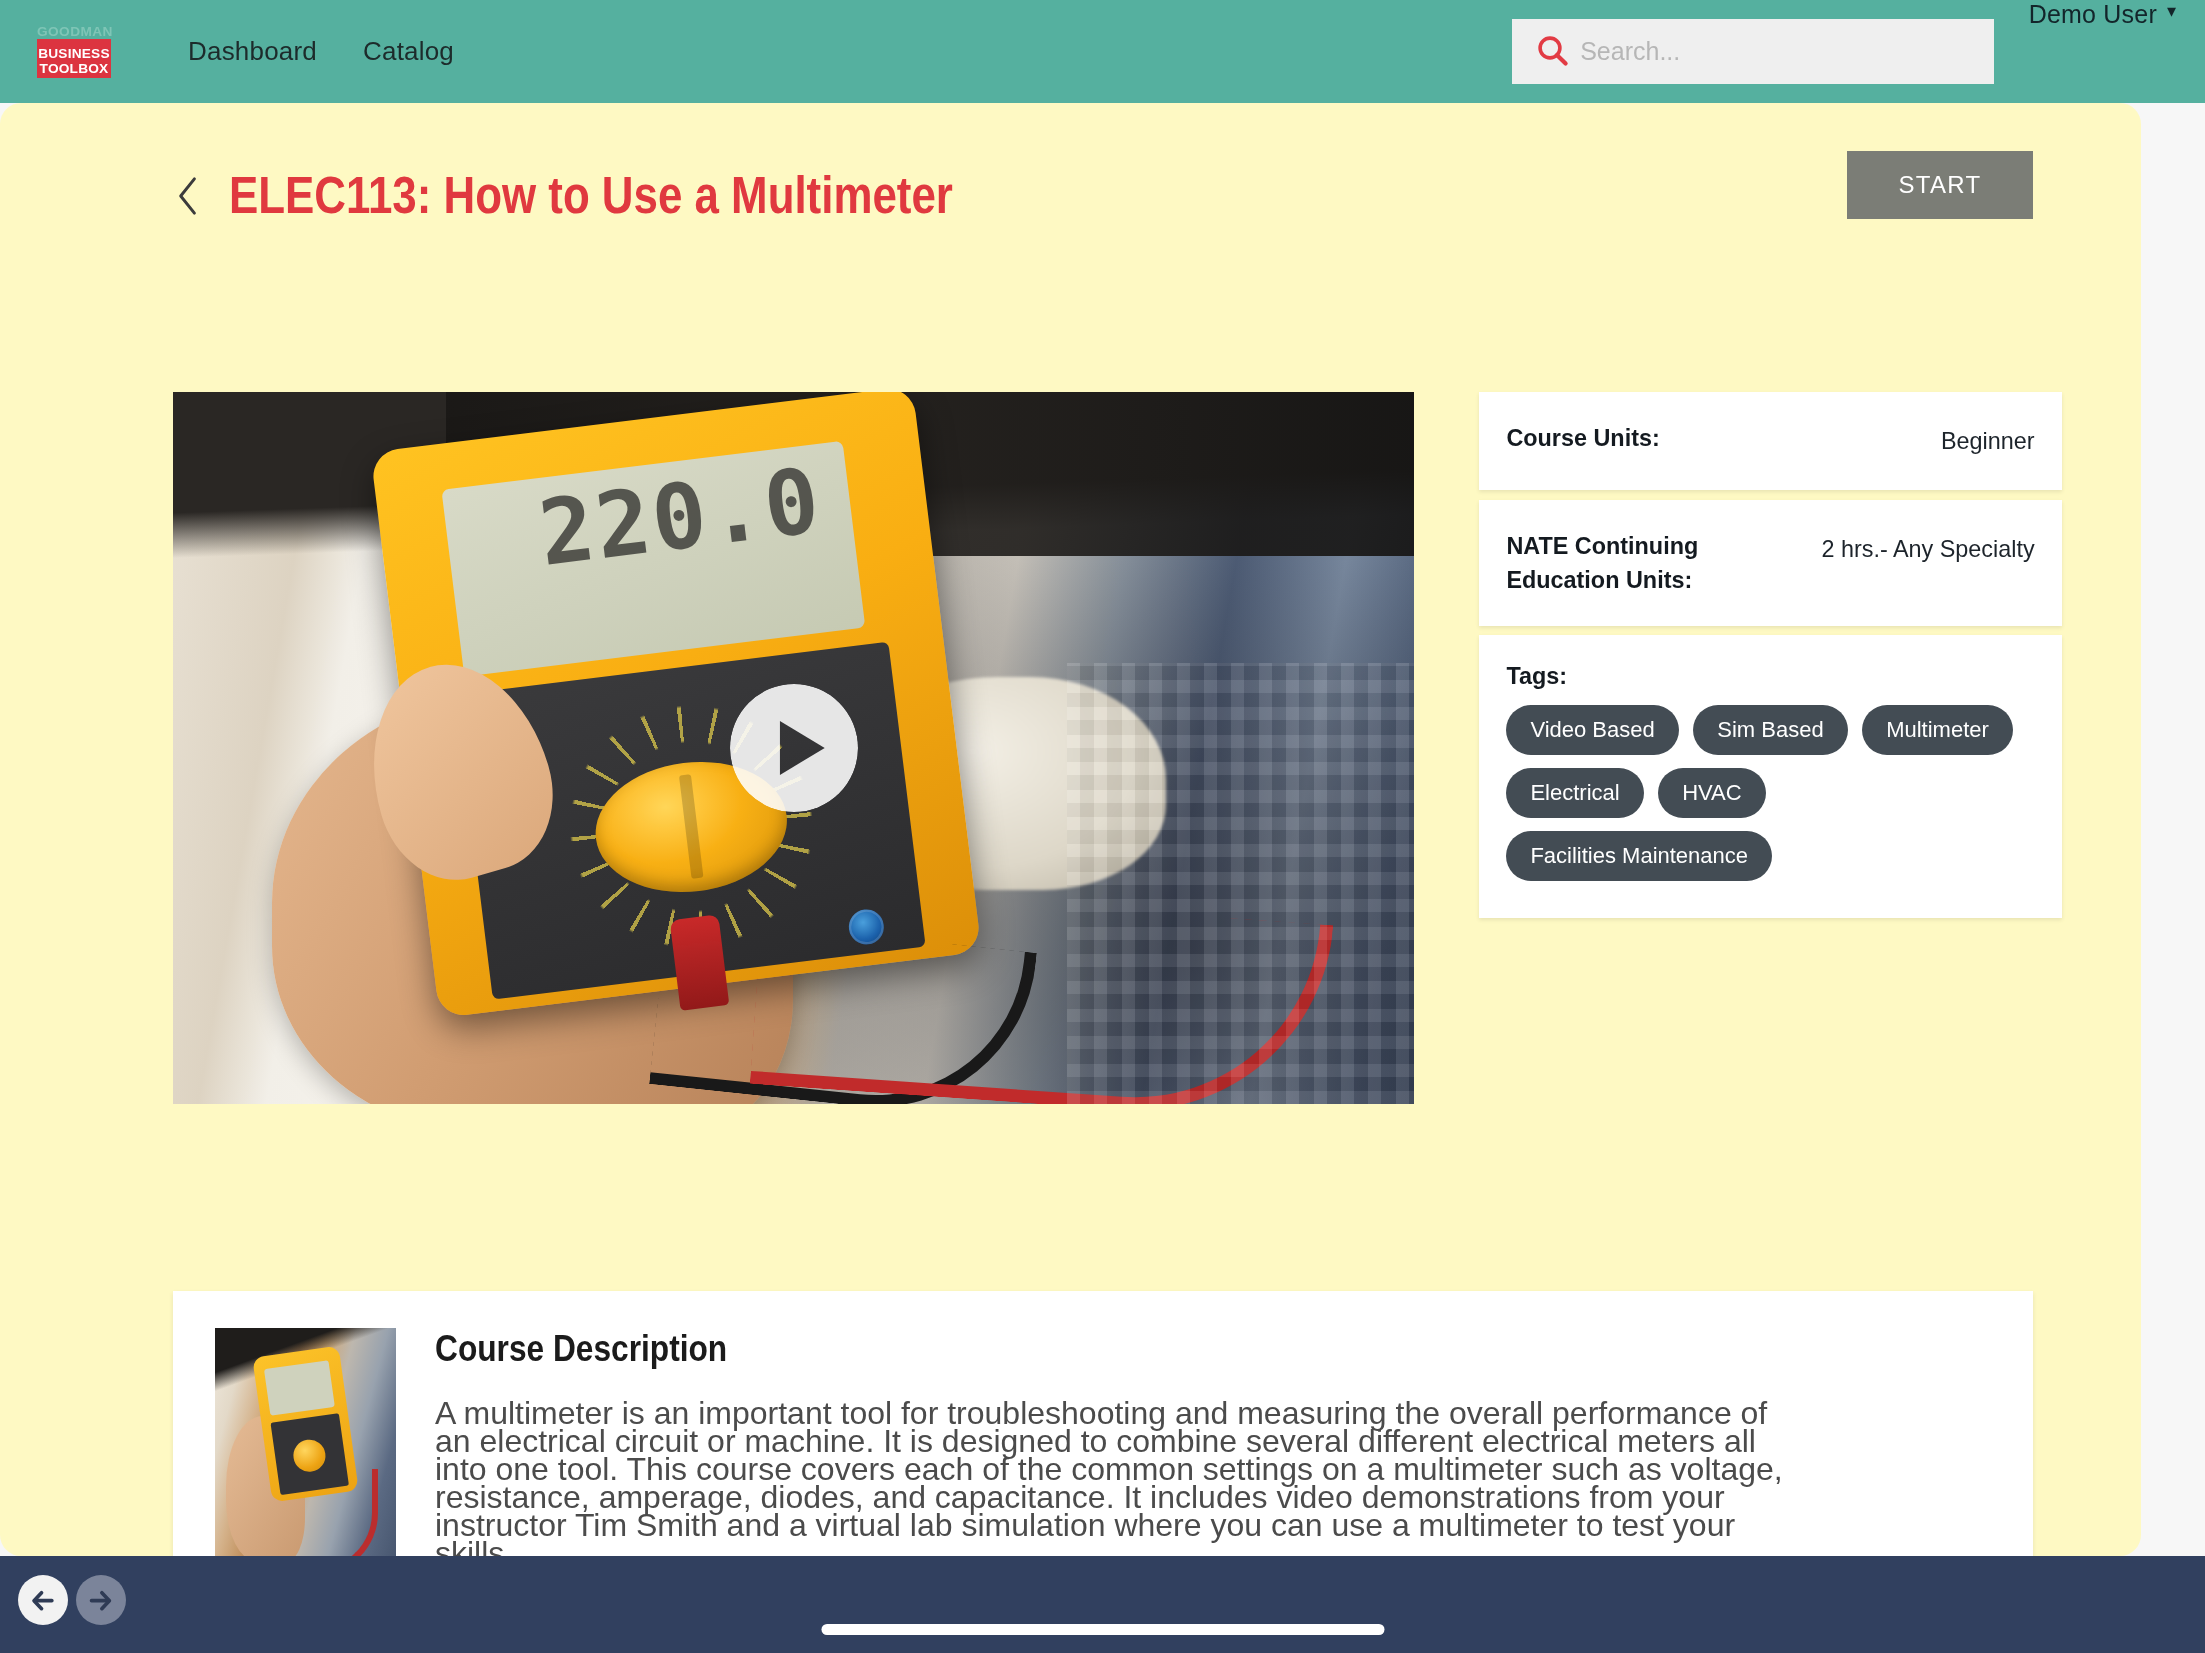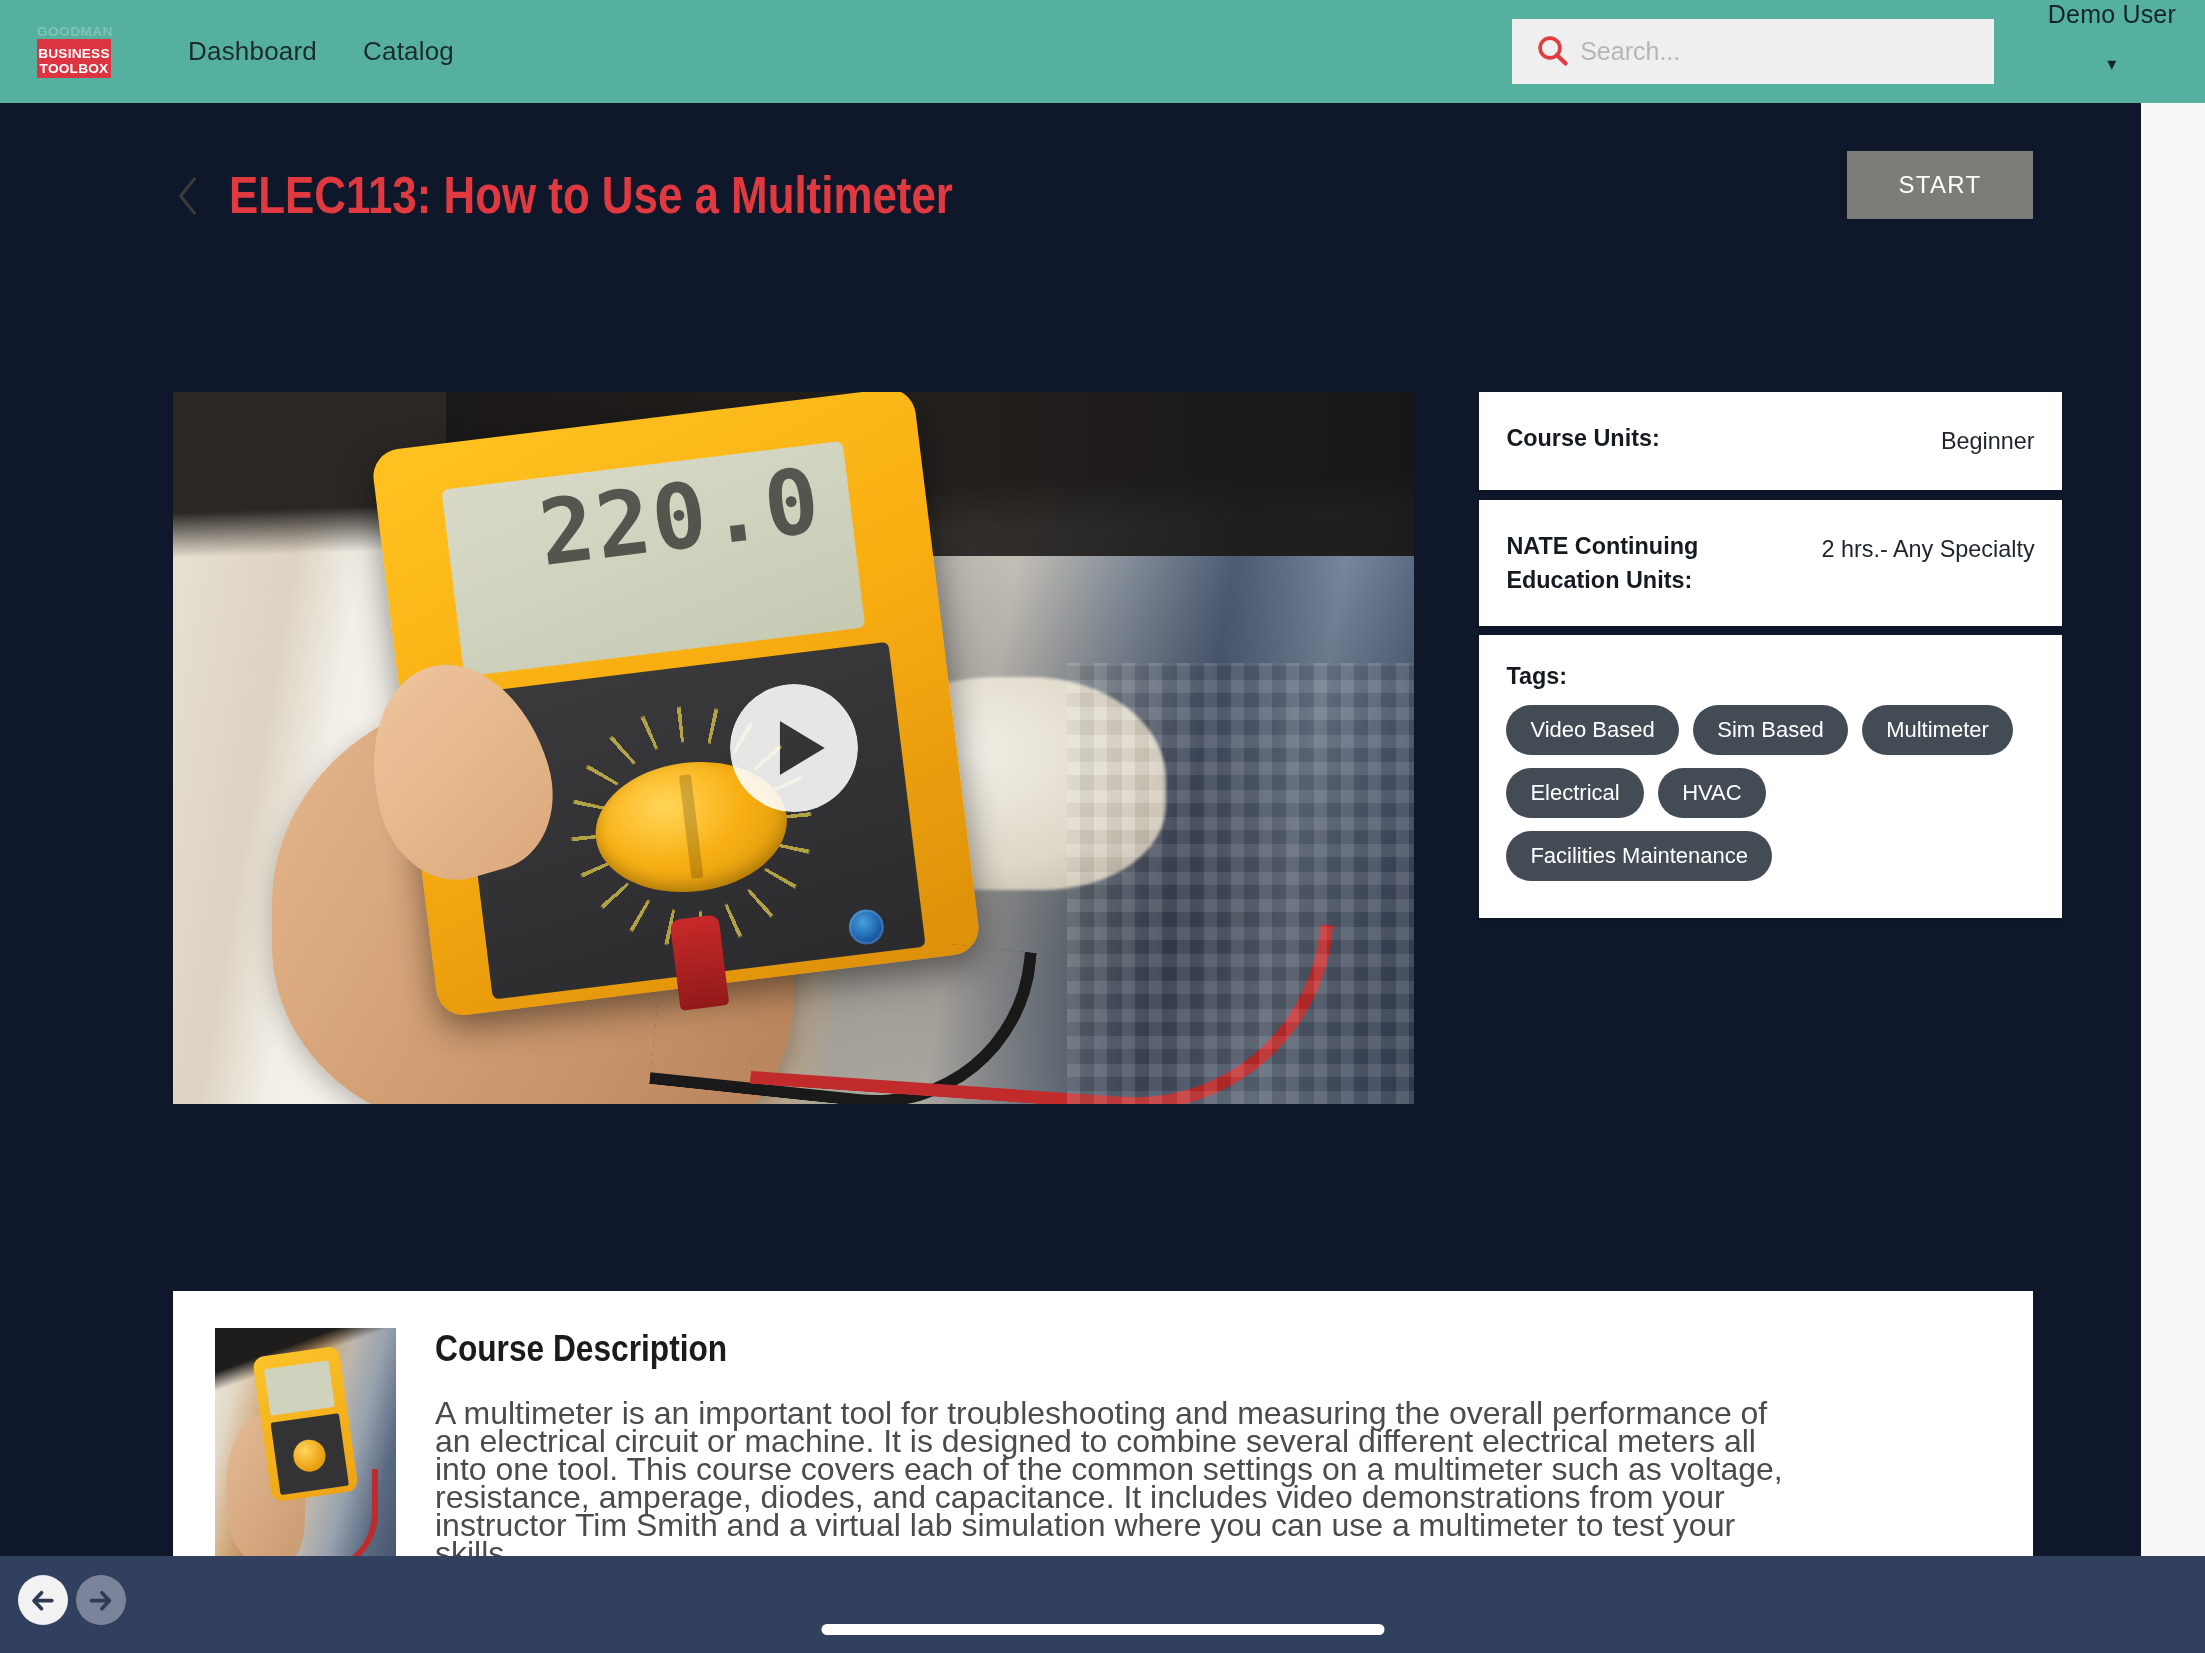--- a/index.html
+++ b/index.html
@@ -120,45 +120,44 @@
     padding-right: 16px;
   }
   .search-input::placeholder { color: #b6b6b6; }
 
   .user-menu {
     position: absolute;
     right: 29px;
     top: 0;
     height: 103px;
     display: flex;
-    align-items: center;
-    gap: 24px;
+    gap: 10px;
     cursor: pointer;
-    flex-direction: column;
   }
   .user-name {
     font-size: 25px;
     color: #13252a;
     letter-spacing: 0.2px;
   }
   .caret {
     font-size: 18px;
     color: #13252a;
     line-height: 1;
     margin-top: 2.4px;
   }
 
   
   .page {
     position: absolute;
     top: 103px; left: 0;
     width: 2141px;
     height: 1453px;
-    background: #0f172a;
+    background: #fef9c3;
     overflow: hidden;
+    border-radius: 21px;
   }
 
   
   .title-row {
     position: absolute;
     top: 48px;
     left: 173px;
     width: 1860px;
     height: 89px;
     display: flex;

